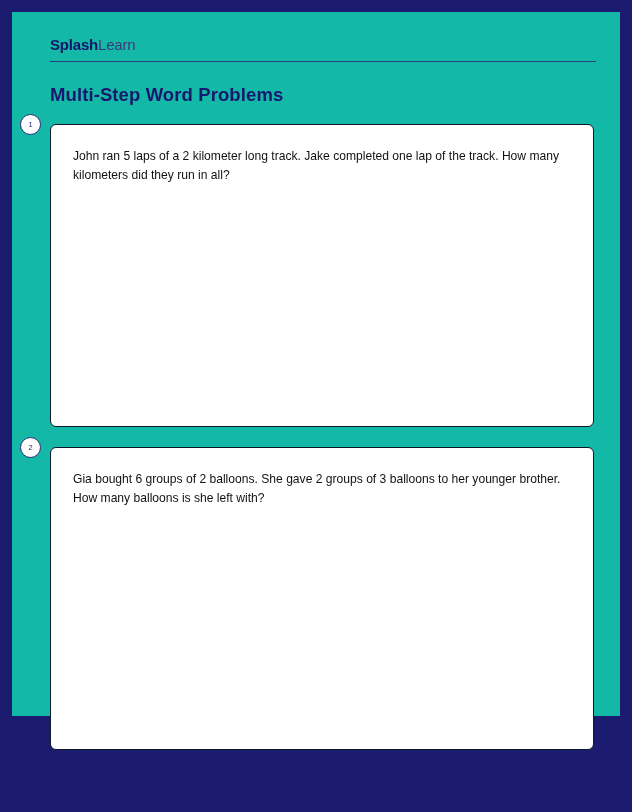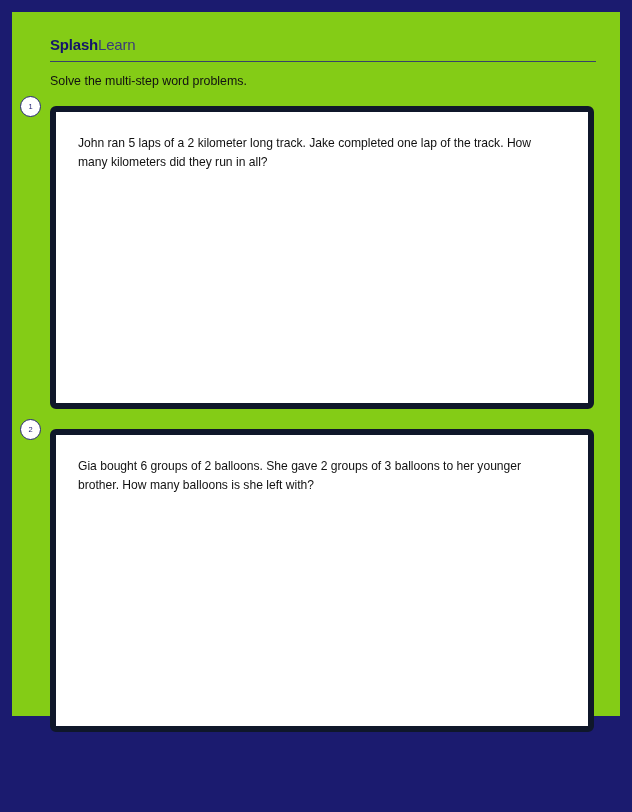--- a/index.html
+++ b/index.html
@@ -12,21 +12,21 @@
     background: #1b1b6f;
     font-family: "Liberation Sans", sans-serif;
     overflow: hidden;
   }
   .page {
     position: absolute;
     left: 12px;
     top: 12px;
     width: 608px;
     height: 704px;
-    background: #84cc16;
+    background: #14b8a6;
     box-sizing: border-box;
   }
   .content {
     position: absolute;
     left: 38px;
     top: 14px;
     width: 544px;
   }
   
   .brand {
@@ -77,21 +77,21 @@
     border-radius: 50%;
     border: 1px solid #2a2a78;
     background: #ffffff;
     color: #1b1b6f;
     font-size: 7.5px;
     line-height: 19px;
     text-align: center;
     z-index: 3;
   }
   .box {
-    border: 6px solid #0f172a;
+    border: 1px solid #0f172a;
     border-radius: 6px;
     background: #ffffff;
     box-sizing: border-box;
     position: relative;
   }
   .box-1 { height: 303px; }
   .box-2 { height: 303px; padding-left: 19px; }
   .q-text {
     position: absolute;
     left: 22px;
@@ -106,21 +106,21 @@
 <body>
 
 <div class="page">
   <div class="content">
 
     <div class="brand">
       <span class="splash">Splash</span><span class="learn">Learn</span>
     </div>
     <div class="brand-rule"></div>
 
-    <div class="subtitle">Solve the multi-step word problems.</div>
+    <div class="title">Multi-Step Word Problems</div>
 
     <div class="problems">
 
       <div class="problem">
         <div class="num-badge">1</div>
         <div class="box box-1">
           <div class="q-text">John ran 5 laps of a 2 kilometer long track. Jake completed one lap of the track. How many kilometers did they run in all?</div>
         </div>
       </div>
 

